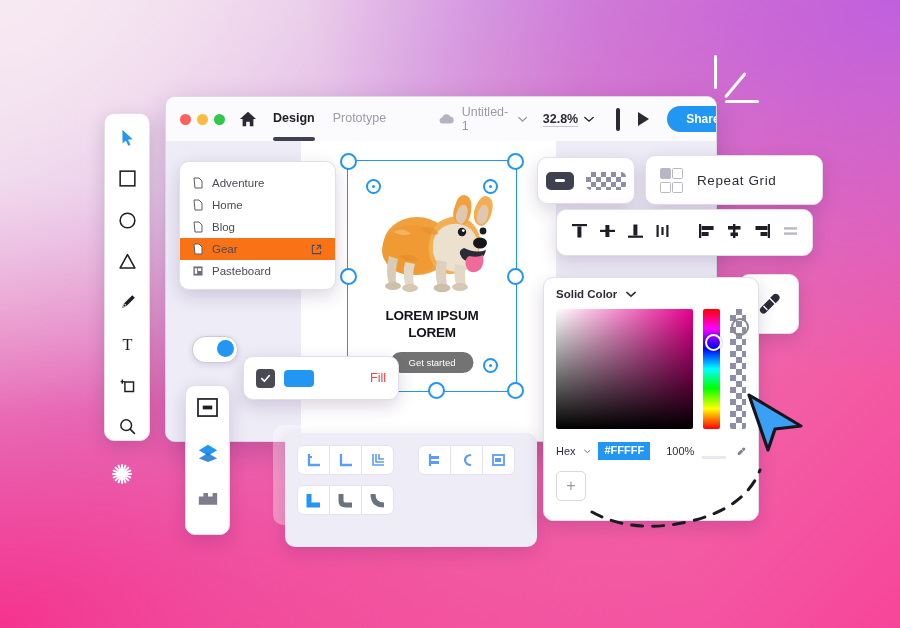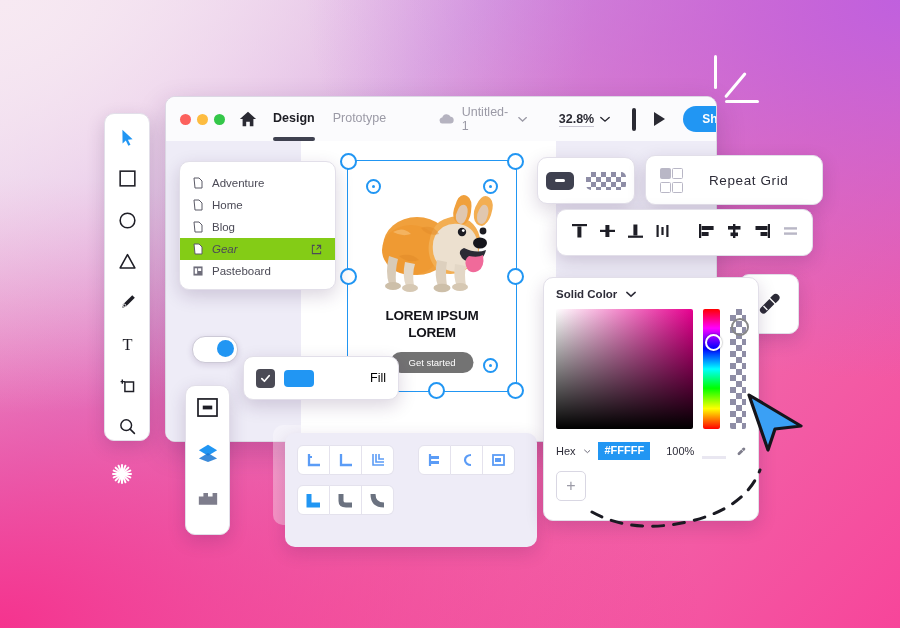--- a/index.html
+++ b/index.html
@@ -30,21 +30,21 @@
   .traffic{display:flex;gap:6px;margin-left:14px;}
   .traffic i{width:11px;height:11px;border-radius:50%;display:block;}
   .tl-red{background:#fc615d;}.tl-yellow{background:#fdbc40;}.tl-green{background:#34c749;}
   .home-ic{margin-left:14px;width:18px;height:18px;color:#333;}
   .tbtabs{display:flex;gap:18px;margin-left:16px;}
   .tbtab{font-size:12.5px;color:#9b9aa6;position:relative;padding-bottom:2px;}
   .tbtab.active{color:#1d1d24;font-weight:bold;}
   .tbtab.active:after{content:"";position:absolute;left:0;right:0;bottom:-14px;height:4px;
     background:#3f4150;border-radius:2px;}
   .doc-name{display:flex;align-items:center;gap:7px;margin-left:52px;color:#9b9aa6;font-size:12.5px;}
-  .zoomctl{display:flex;align-items:center;gap:6px;margin-left:32px;color:#2a2a33;font-size:12.5px;font-weight:bold;}
+  .zoomctl{display:flex;align-items:center;gap:6px;margin-left:16px;color:#2a2a33;font-size:12.5px;font-weight:bold;}
   .zoomctl .zv{border-bottom:1.5px solid #c8c6d2;}
   .dev-ic{margin-left:22px;width:13px;height:19px;border:2px solid #2a2a33;border-radius:3px;}
   .play-ic{margin-left:18px;width:0;height:0;border-left:11px solid #2a2a33;
     border-top:7px solid transparent;border-bottom:7px solid transparent;}
   .share-btn{margin-left:18px;background:#2196f3;color:#fff;font-size:12px;font-weight:bold;
     padding:6px 19px;border-radius:13px;border:none;}
   #wbody{position:absolute;top:44px;left:0;right:0;bottom:0;display:flex;}
   #w-left{width:135px;background:#eeecf7;}
   #w-canvas{flex:1;background:#fff;}
   #w-right{width:160px;background:#eeecf7;}
@@ -55,36 +55,36 @@
 
   
   #toolbar{left:104px;top:113px;width:44px;height:316px;display:flex;flex-direction:column;
     align-items:center;padding-top:10px;gap:14px;}
   .tool{width:28px;height:28px;display:flex;align-items:center;justify-content:center;}
 
   
   #artboards{left:179px;top:161px;width:155px;padding:10px 0 7px;}
   .ab-title{font-size:8.5px;letter-spacing:1.2px;color:#a9a7b4;padding:0 14px 7px;}
   .ab-row{display:flex;align-items:center;gap:9px;padding:5px 13px;font-size:11.5px;color:#4c4b57;}
-  .ab-row.sel{background:#84cc16;font-style:italic;}
+  .ab-row.sel{background:#f97316;}
   .ab-ic{width:10px;height:12px;flex:none;}
 
   
   #toggle-switch{left:192px;top:336px;width:44px;height:25px;border-radius:13px;background:#fff;
     border:1px solid #ccc9d6;box-shadow:0 2px 6px rgba(55,20,75,.14);}
   #toggle-switch b{position:absolute;right:3px;top:3px;width:17px;height:17px;border-radius:50%;
     background:#2196f3;display:block;}
 
   
   #fill-card{left:243px;top:356px;width:130px;height:42px;display:flex;align-items:center;
     gap:9px;padding:0 12px;}
   .chk{width:19px;height:19px;border-radius:4px;background:#4a4a55;display:flex;
     align-items:center;justify-content:center;}
   .swatch{width:30px;height:17px;border-radius:4px;background:#2196f3;}
-  .fill-lb{font-size:12.5px;color:#000000;margin-left:auto;}
+  .fill-lb{font-size:12.5px;color:#ef4444;margin-left:auto;}
 
   
   #panel-strip{left:185px;top:385px;width:43px;height:136px;display:flex;flex-direction:column;
     align-items:center;padding-top:12px;gap:22px;}
 
   
   #corner-card{left:285px;top:433px;width:228px;height:90px;background:#eeecf7;padding:12px;}
   .btn-grp{display:flex;}
   .gbtn{width:31px;height:28px;background:#fff;border:1px solid #e4e2ed;display:flex;
     align-items:center;justify-content:center;}
@@ -98,21 +98,21 @@
   .pill-dark{width:28px;height:18px;border-radius:5px;background:#3f4150;display:flex;
     align-items:center;justify-content:center;}
   .pill-dark i{width:10px;height:2.5px;background:#fff;display:block;border-radius:2px;}
   .pill-check{width:40px;height:18px;border-radius:5px;overflow:hidden;
     background-image:linear-gradient(45deg,#8e8da6 25%,transparent 25%,transparent 75%,#8e8da6 75%),
                      linear-gradient(45deg,#8e8da6 25%,#fff 25%,#fff 75%,#8e8da6 75%);
     background-size:10px 10px;background-position:0 0,5px 5px;}
 
   
   #repeat-grid{left:645px;top:155px;width:148px;height:48px;display:flex;align-items:center;
-    gap:28px;padding:0 14px;}
+    gap:16px;padding:0 14px;}
   .rg-ic{display:grid;grid-template-columns:9px 9px;grid-gap:3px;}
   .rg-ic i{width:9px;height:9px;display:block;border:1.6px solid #b9b7c6;border-radius:1.5px;}
   .rg-ic i.f{background:#b9b7c6;}
   .rg-lb{font-size:13.5px;color:#2d2c38;letter-spacing:.6px;}
 
   
   #align-card{left:556px;top:209px;width:255px;height:45px;display:flex;align-items:center;}
   .al-grp{display:flex;align-items:center;gap:11px;padding:0 14px;}
   .al-div{width:1px;height:26px;background:#e4e2ed;}
 

